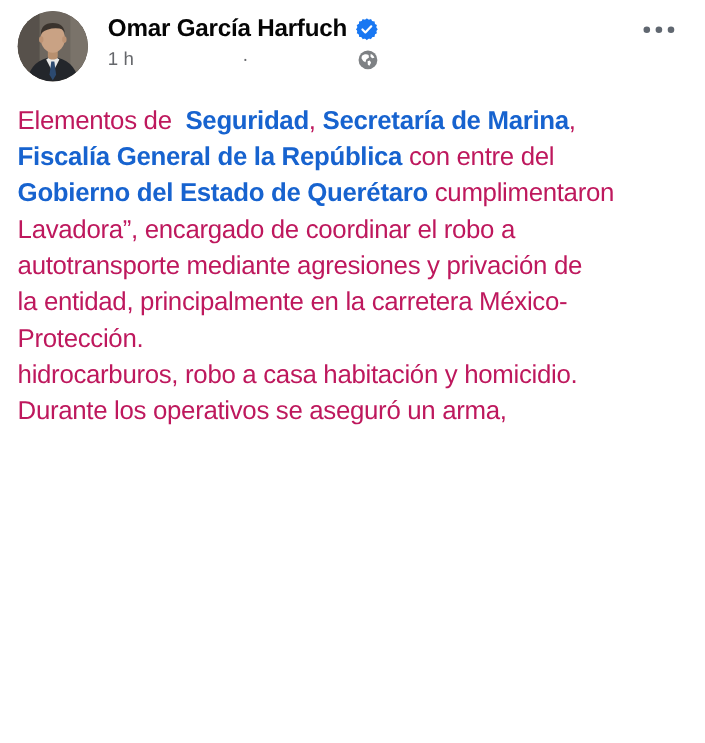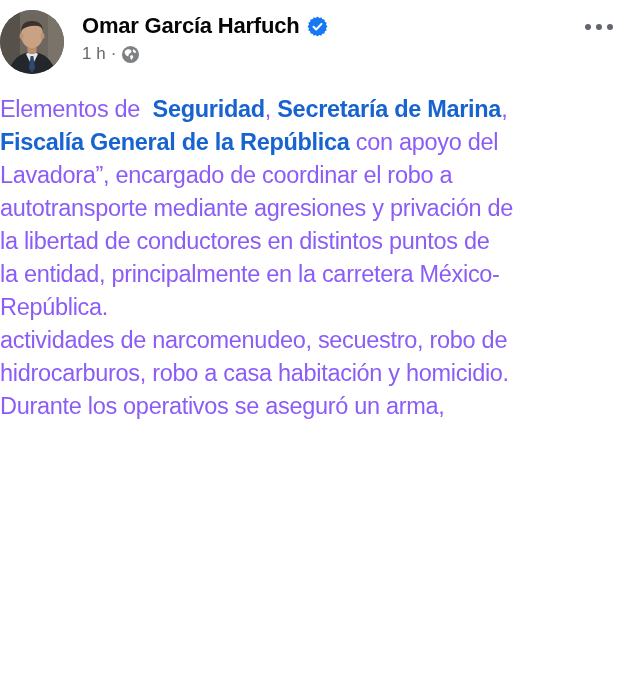--- a/index.html
+++ b/index.html
@@ -2,50 +2,50 @@
 <html style="--link-blue: #1763CF; --badge-blue: #1877F2; --text: #0a0a0a; --muted-gray: #65676B;"><head>
 <meta charset="utf-8">
 <style>
   html, body {
     margin: 0; padding: 0;
     width: 641px; height: 675px;
     background: #ffffff;
     overflow: hidden;
     font-family: "Liberation Sans", "DejaVu Sans", sans-serif;
   }
-  .post { position: relative; width: 633px; height: 675px; background: #fff; box-sizing: border-box; padding: 10px 16px 0 0; }
+  .post { position: relative; width: 633px; height: 675px; background: #fff; box-sizing: border-box; padding: 10px 16px 0 16px; }
   .hdr { display: flex; align-items: flex-start; }
   .avatar {
     width: 64px; height: 64px; border-radius: 50%;
     overflow: hidden; flex: 0 0 64px; cursor: pointer;
     background: #6b655f;
   }
   .avatar svg { display: block; width: 64px; height: 64px; }
   .meta { margin-left: 18px; padding-top: 3px; min-width: 0; }
   .name-row { display: flex; align-items: center; }
   .author {
     font-weight: 700; font-size: 22px; line-height: 26px;
     color: #050505; letter-spacing: -0.2px; cursor: pointer; white-space: nowrap;
   }
   .badge { margin-left: 7px; display: inline-flex; }
   .badge svg { width: 21px; height: 21px; }
-  .sub-row { margin-top: 5px; display: flex; align-items: center; gap: 5px; font-size: 17px; color: #65676B; }
+  .sub-row { margin-top: 5px; display: flex; align-items: center; gap: 5px; font-size: 17px; color: #65676B; justify-content: space-between; }
   .timestamp { cursor: pointer; }
   .meta-sep { color: #65676B; }
   .globe svg { width: 19px; height: 19px; display: block; margin-top: 1px; }
   .more {
     position: absolute; right: 16px; top: 16px;
     background: none; border: none; padding: 8px 4px;
     display: flex; gap: 5px; cursor: pointer;
   }
   .more .d { width: 6px; height: 6px; border-radius: 50%; background: #606770; }
   .body { margin-top: 19px; font-size: 23.5px; line-height: 33px; color: #0a0a0a; letter-spacing: -0.3px; }
   .post-line { white-space: pre; }
   .lnk { color: var(--link-blue, #1763CF); font-weight: 700; cursor: pointer; }
-  .txt { color: #8b5cf6; }
+  .txt { color: #be185d; }
 </style>
 </head>
 <body>
 
 <div class="post">
   <div class="hdr">
 
     <div class="avatar">
       <svg viewBox="0 0 64 64">
         <defs>
@@ -101,23 +101,22 @@
 
     <button class="more" aria-label="More options">
       <span class="d"></span>
       <span class="d"></span>
       <span class="d"></span>
     </button>
   </div>
 
   <div class="body">
       <div class="post-line"><span class="txt">Elementos de  </span><span class="lnk">Seguridad</span><span class="txt">, </span><span class="lnk">Secretaría de Marina</span><span class="txt">,</span></div>
-      <div class="post-line"><span class="lnk">Fiscalía General de la República</span><span class="txt"> con apoyo del</span></div>
+      <div class="post-line"><span class="lnk">Fiscalía General de la República</span><span class="txt"> con entre del</span></div>
+      <div class="post-line"><span class="lnk">Gobierno del Estado de Querétaro</span><span class="txt"> cumplimentaron</span></div>
       <div class="post-line"><span class="txt">Lavadora”, encargado de coordinar el robo a</span></div>
       <div class="post-line"><span class="txt">autotransporte mediante agresiones y privación de</span></div>
-      <div class="post-line"><span class="txt">la libertad de conductores en distintos puntos de</span></div>
       <div class="post-line"><span class="txt">la entidad, principalmente en la carretera México-</span></div>
-      <div class="post-line"><span class="txt">República.</span></div>
-      <div class="post-line"><span class="txt">actividades de narcomenudeo, secuestro, robo de</span></div>
+      <div class="post-line"><span class="txt">Protección.</span></div>
       <div class="post-line"><span class="txt">hidrocarburos, robo a casa habitación y homicidio.</span></div>
       <div class="post-line"><span class="txt">Durante los operativos se aseguró un arma,</span></div>
     </div>
 </div>
 
 </body></html>

